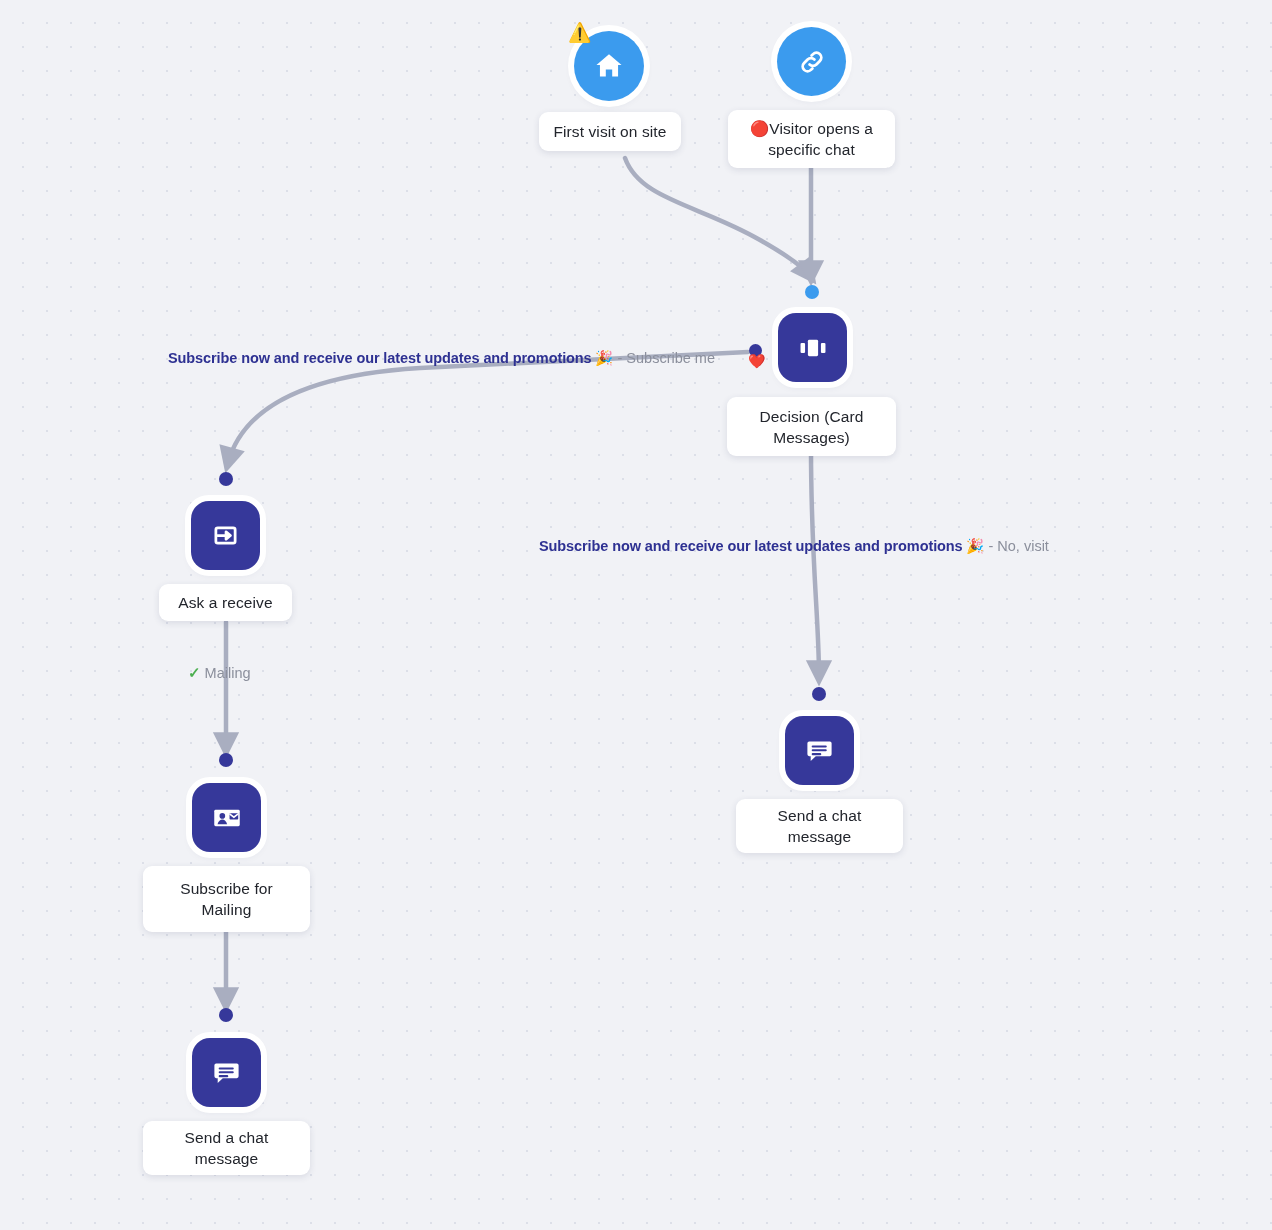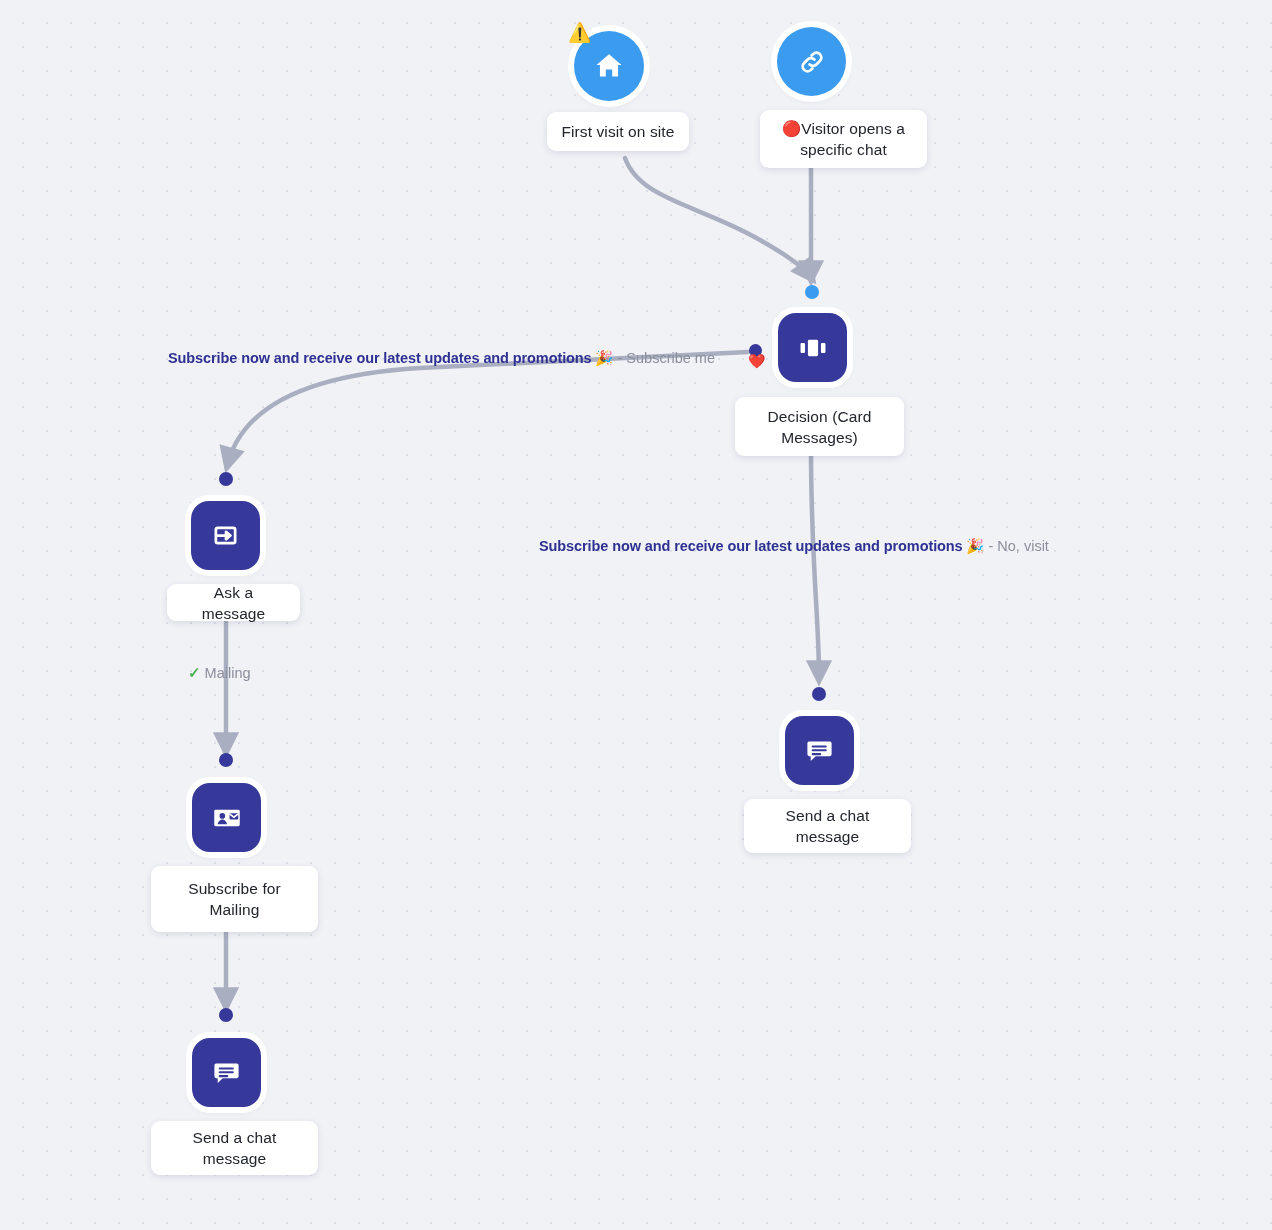--- a/index.html
+++ b/index.html
@@ -57,21 +57,20 @@
     color: #22252c;
     font-size: 15.5px;
     line-height: 21px;
     text-align: center;
     display: flex;
     align-items: center;
     justify-content: center;
     padding: 9px 14px;
     box-sizing: border-box;
     letter-spacing: .1px;
-    margin-left: 8px;
   }
 
   
   .port {
     position: absolute;
     border-radius: 50%;
   }
   .port-blue  { background: #3b9bee; }
   .port-navy  { background: #36389a; }
 
@@ -152,21 +151,21 @@
     <div class="card" style="left:539px; top:112px; width:142px; height:39px;">First visit on site</div>
   </div>
 
   <div class="node">
     <div class="node-icon icon-round" style="left:777px; top:27px; width:69px; height:69px;">
       <svg width="32" height="32" viewBox="0 0 24 24" fill="none" stroke="#ffffff" stroke-width="2.1" stroke-linecap="round">
         <path d="M10.2 13.8 a3.6 3.6 0 0 0 5.1 0 l2.6 -2.6 a3.6 3.6 0 0 0 -5.1 -5.1 l-1.1 1.1"></path>
         <path d="M13.8 10.2 a3.6 3.6 0 0 0 -5.1 0 l-2.6 2.6 a3.6 3.6 0 0 0 5.1 5.1 l1.1 -1.1"></path>
       </svg>
     </div>
-    <div class="card" style="left:752px; top:110px; width:167px; height:58px; flex-direction:column;">
+    <div class="card" style="left:728px; top:110px; width:167px; height:58px; flex-direction:column;">
       <span>🔴Visitor opens a</span>
       <span>specific chat</span>
     </div>
   </div>
 
   <div class="port port-blue" style="left:805px; top:285px; width:14px; height:14px;"></div>
 
   <div class="node">
     <div class="node-icon icon-squircle" style="left:778px; top:313px; width:69px; height:69px;">
       <svg width="34" height="34" viewBox="0 0 24 24" fill="#ffffff">
@@ -197,21 +196,21 @@
   <div class="port port-navy" style="left:219px; top:472px; width:14px; height:14px;"></div>
 
   <div class="node">
     <div class="node-icon icon-squircle" style="left:191px; top:501px; width:69px; height:69px;">
       <svg width="33" height="33" viewBox="0 0 24 24" fill="none" stroke="#ffffff" stroke-width="2" stroke-linecap="round" stroke-linejoin="round">
         <rect x="5" y="6.4" width="14" height="11.2" rx="1.4"></rect>
         <path d="M6.2 12 H14.6"></path>
         <path d="M12.4 9.3 L15.6 12 L12.4 14.7 Z" fill="#ffffff"></path>
       </svg>
     </div>
-    <div class="card" style="left:159px; top:584px; width:133px; height:37px;">Ask a message</div>
+    <div class="card" style="left:159px; top:584px; width:133px; height:37px;">Ask a receive</div>
   </div>
 
   <div class="edge-label" style="left:188px; top:664px;">
     <span class="tick">✓</span><span>Mailing</span>
   </div>
 
   <div class="port port-navy" style="left:219px; top:753px; width:14px; height:14px;"></div>
 
   <div class="node">
     <div class="node-icon icon-squircle" style="left:192px; top:783px; width:69px; height:69px;">

